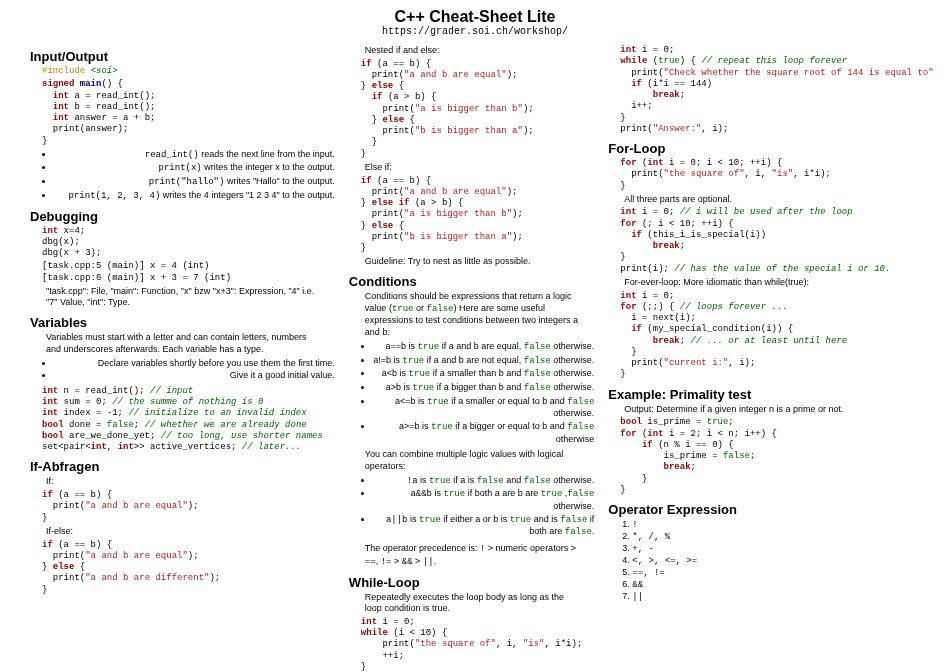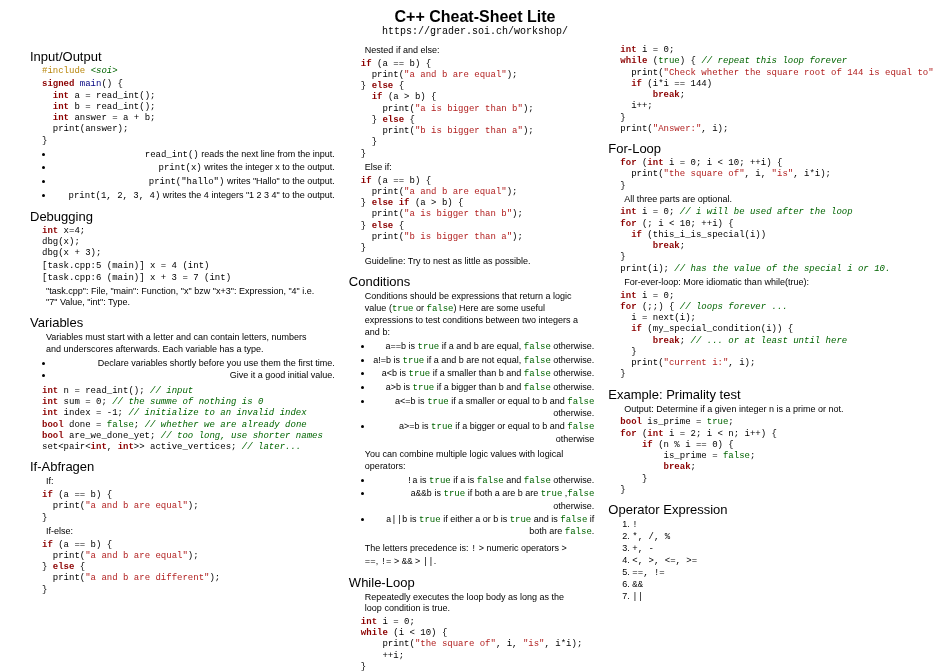--- a/index.html
+++ b/index.html
@@ -23,21 +23,21 @@
   font-family: "Courier New", monospace;
   font-size: 10px;
 }
 .columns {
   display: grid;
   grid-template-columns: 1fr 1fr 1fr;
   gap: 14px;
 }
 h2 {
   font-size: 13px;
-  font-weight: normal;
+  font-weight: bold;
   margin: 6px 0 2px 0;
 }
 p {
   margin: 2px 16px;
   line-height: 1.3;
 }
 ul {
   margin: 2px 0 4px 0;
   padding-left: 24px;
   text-align: right;
@@ -59,21 +59,21 @@
   margin: 2px 12px;
   white-space: pre;
   line-height: 1.25;
 }
 code {
   font-family: "Courier New", monospace;
   font-size: 9px;
 }
 .kw { color: #8B0000; font-weight: bold; }
 .ty { color: #8B0000; font-weight: bold; }
-.fn { color: #000080; }
+.fn { color: #000080; font-weight: bold; }
 .str { color: #B22222; }
 .cmt { color: #006400; font-style: italic; }
 .bool { color: #006400; }
 .inc { color: #B8860B; }
 .inc2 { color: #006400; font-style: italic; }
 .br { color: #006400; font-weight: bold; }
 </style>
 </head>
 <body>
 
@@ -164,21 +164,21 @@
   <li>a&gt;b is <code><span class="bool">true</span></code> if a bigger than b and <code><span class="bool">false</span></code> otherwise.</li>
   <li>a&lt;=b is <code><span class="bool">true</span></code> if a smaller or equal to b and <code><span class="bool">false</span></code> otherwise.</li>
   <li>a&gt;=b is <code><span class="bool">true</span></code> if a bigger or equal to b and <code><span class="bool">false</span></code> otherwise</li>
 </ul>
 <p>You can combine multiple logic values with logical operators:</p>
 <ul>
   <li><code>!a</code> is <code><span class="bool">true</span></code> if a is <code><span class="bool">false</span></code> and <code><span class="bool">false</span></code> otherwise.</li>
   <li><code>a&amp;&amp;b</code> is <code><span class="bool">true</span></code> if both a are b are <code><span class="bool">true</span></code> ,<code><span class="bool">false</span></code> otherwise.</li>
   <li><code>a||b</code> is <code><span class="bool">true</span></code> if either a or b is <code><span class="bool">true</span></code> and is <code><span class="bool">false</span></code> if both are <code><span class="bool">false</span></code>.</li>
 </ul>
-<p><span>The letters precedence is: </span><code>!</code> &gt; numeric operators &gt; <code>==</code>, <code>!=</code> &gt; <code>&amp;&amp;</code> &gt; <code>||</code>.</p>
+<p><span>The operator precedence is: </span><code>!</code> &gt; numeric operators &gt; <code>==</code>, <code>!=</code> &gt; <code>&amp;&amp;</code> &gt; <code>||</code>.</p>
 
 <h2>While-Loop</h2>
 <p>Repeatedly executes the loop body as long as the loop condition is true.</p>
 <pre><span class="ty">int</span> i = 0;
 <span class="kw">while</span> (i &lt; 10) {
     print(<span class="str">"the square of"</span>, i, <span class="str">"is"</span>, i*i);
     ++i;
 }</pre>
 <p><span>A loop can be terminated early with a </span><b class="br">break</b>.</p>
 </div>

